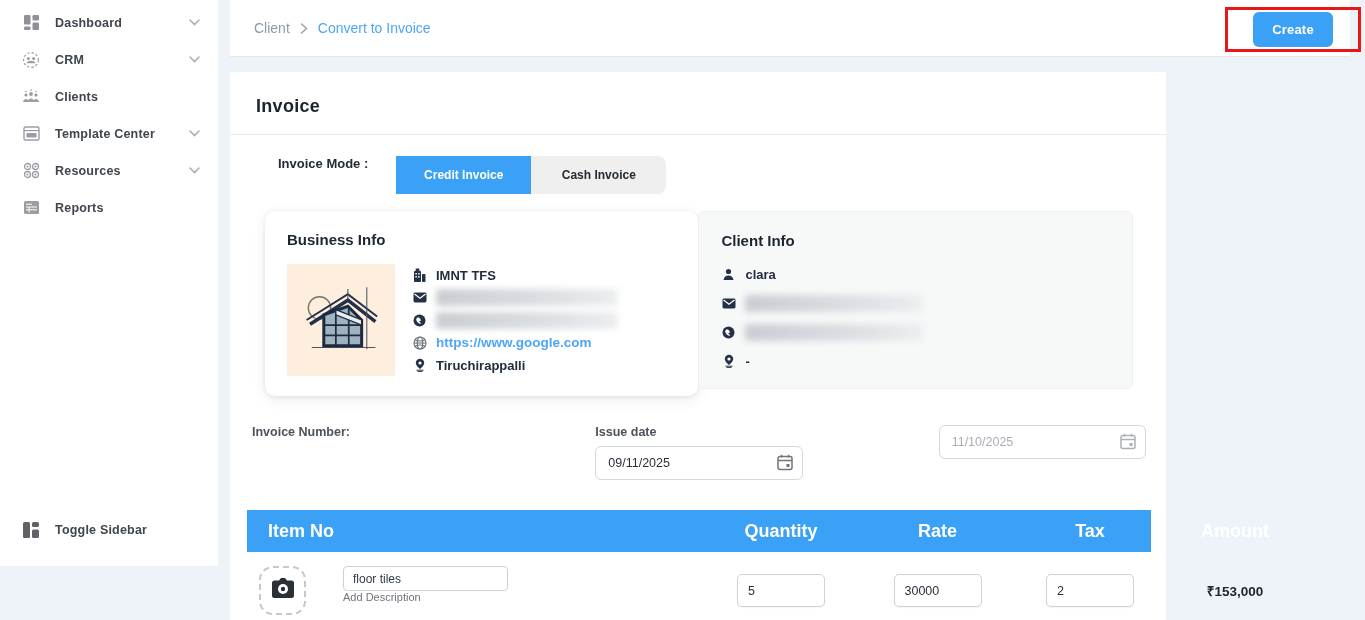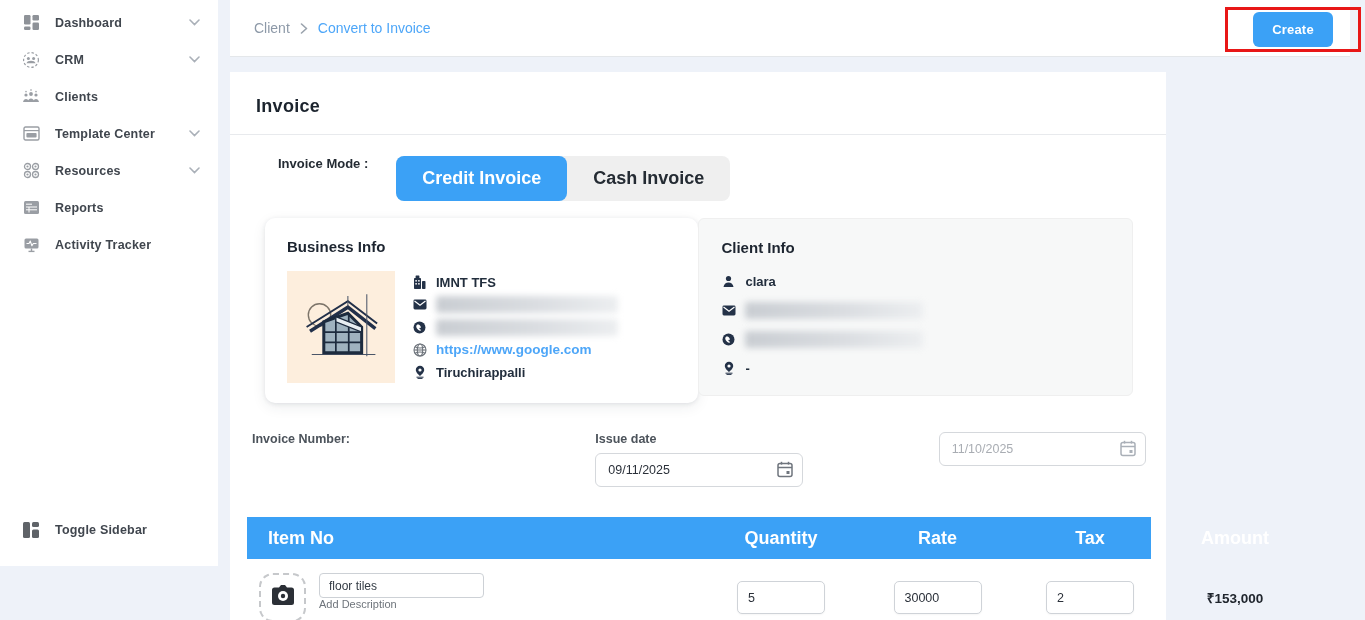--- a/index.html
+++ b/index.html
@@ -52,22 +52,22 @@
   .panel-title {
     font-size:18px; font-weight:700; color:#1b232d; letter-spacing:.3px;
     padding:24px 24px 17px 26px; border-bottom:1px solid #e8eaed;
   }
   
   .mode-row { display:flex; align-items:flex-start; margin:21px 0 0 48px; }
   .mode-label { font-size:13px; font-weight:700; color:#242b33; margin-right:28px; }
   .mode-toggle { background:#efefef; border-radius:8px; display:flex; }
   .mode-btn {
     border:none; background:transparent; font-family:"Liberation Sans",sans-serif;
-    font-size:18px; font-weight:600; color:#242b33; padding:12px 26px; cursor:pointer;
-    border-radius:8px; min-width:135px;
+    font-size:12px; font-weight:600; color:#242b33; padding:12px 26px; cursor:pointer;
+    border-radius:0; min-width:135px;
   }
   .mode-btn.active { background:#3ba1f6; color:#ffffff; }
   
   .cards-row { display:flex; justify-content:space-between; margin:17px 33px 0 35px; }
   .biz-card {
     width:473px; background:#fff; border-radius:10px; padding:20px 22px;
     box-shadow:0 1px 4px rgba(40,50,70,.10), 0 4px 14px rgba(40,50,70,.08);
   }
   .client-card {
     width:474px; background:#f7f8f8; border:1px solid #efefef; border-radius:6px;
@@ -109,21 +109,21 @@
     background:#3ba1f6; height:42px; display:grid;
     grid-template-columns:455px 158px 155px 150px 140px;
     align-items:center;
   }
   .t-head .th { color:#fff; font-size:18px; font-weight:600; text-align:center; }
   .t-head .th.first { text-align:left; padding-left:21px; }
   .t-row {
     display:grid; grid-template-columns:455px 158px 155px 150px 140px;
     align-items:center; padding:14px 0 16px; border-bottom:1px solid #e8eaed;
   }
-  .item-cell { display:flex; align-items:flex-start; padding-left:12px; }
+  .item-cell { display:flex; align-items:flex-start; padding-left:12px;gap:24px; }
   .upload-box {
     width:47px; height:49px; border:2px dashed #c6c8cb; border-radius:14px;
     display:flex; align-items:center; justify-content:center; cursor:pointer; flex:0 0 auto;
   }
   .item-name-col { margin-left:13px; }
   .item-input {
     width:165px; height:25px; border:1px solid #cdd1d6; border-radius:4px;
     padding:0 9px; font-size:12px; font-family:"Liberation Sans",sans-serif; color:#333b44;
     outline:none;
   }
@@ -243,31 +243,20 @@
             <line x1="3" y1="4.2" x2="9" y2="4.2"></line>
             <line x1="3" y1="7" x2="14" y2="7"></line>
             <line x1="3" y1="9.8" x2="14" y2="9.8"></line>
             <line x1="6" y1="7" x2="6" y2="12.5"></line>
           </g>
         </svg>
     </span>
     <span class="s-label">Reports</span>
   </div>
 
-  <div class="side-item">
-    <span class="s-icon">
-      <svg width="17" height="16" viewBox="0 0 17 16">
-          <rect x="1.5" y="1.5" width="14" height="10" rx="1.5" fill="#9a9ea4"></rect>
-          <path d="M3.5 6.5h2.5l1.3-2.4 1.6 4.6 1.4-2.2h3.2" fill="none" stroke="#fff" stroke-width="1.1" stroke-linejoin="round"></path>
-          <line x1="8.5" y1="11.5" x2="8.5" y2="14" stroke="#9a9ea4" stroke-width="1.4"></line>
-          <line x1="5.5" y1="14.4" x2="11.5" y2="14.4" stroke="#9a9ea4" stroke-width="1.4"></line>
-        </svg>
-    </span>
-    <span class="s-label">Activity Tracker</span>
-  </div>
 
   <div class="side-item toggle-row">
     <span class="s-icon">
       <svg width="18" height="18" viewBox="0 0 18 18">
           <g fill="#5f6368">
             <rect x="1" y="1" width="7" height="16" rx="1.5"></rect>
             <rect x="10" y="1" width="7" height="5" rx="1.5"></rect>
             <rect x="10" y="8.5" width="7" height="8.5" rx="1.5"></rect>
           </g>
         </svg>

